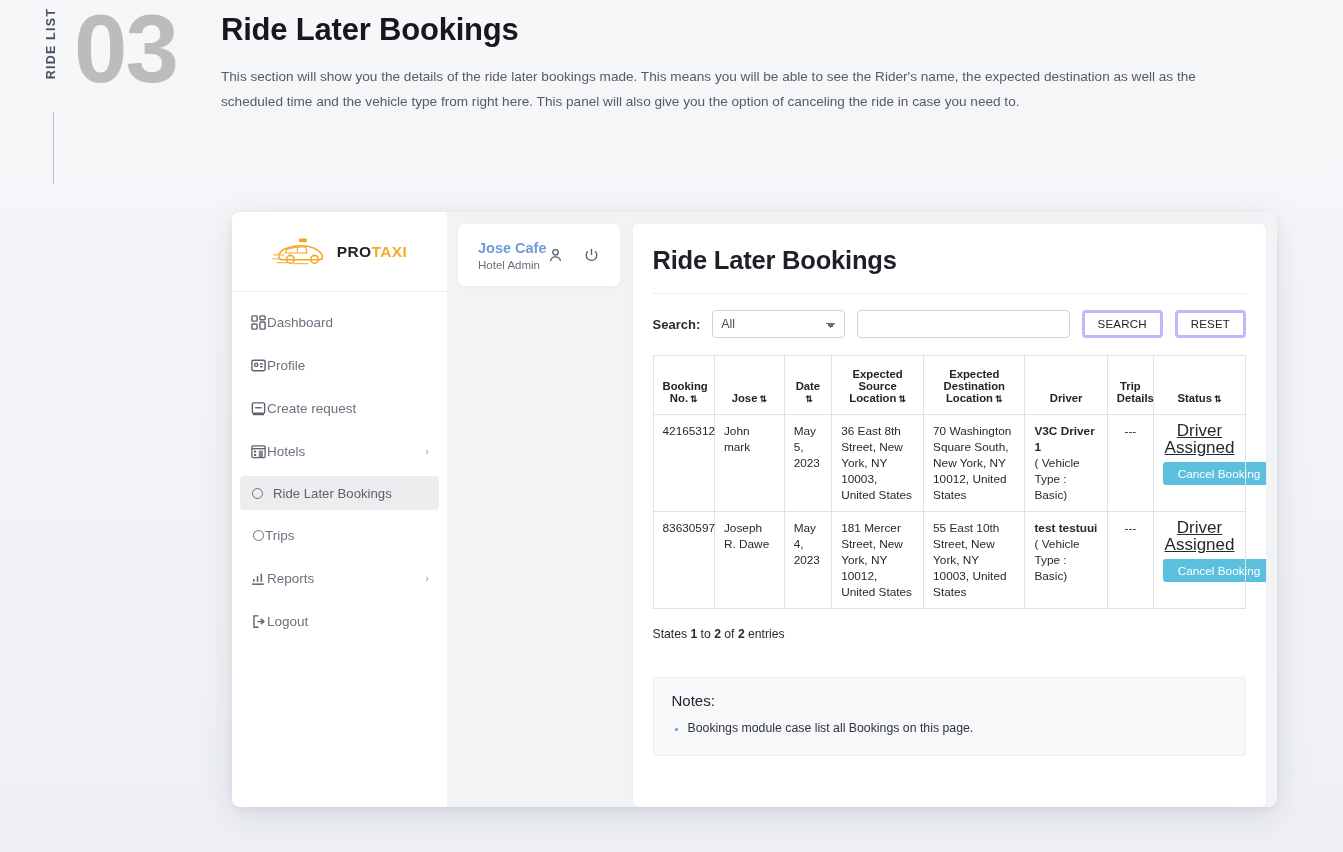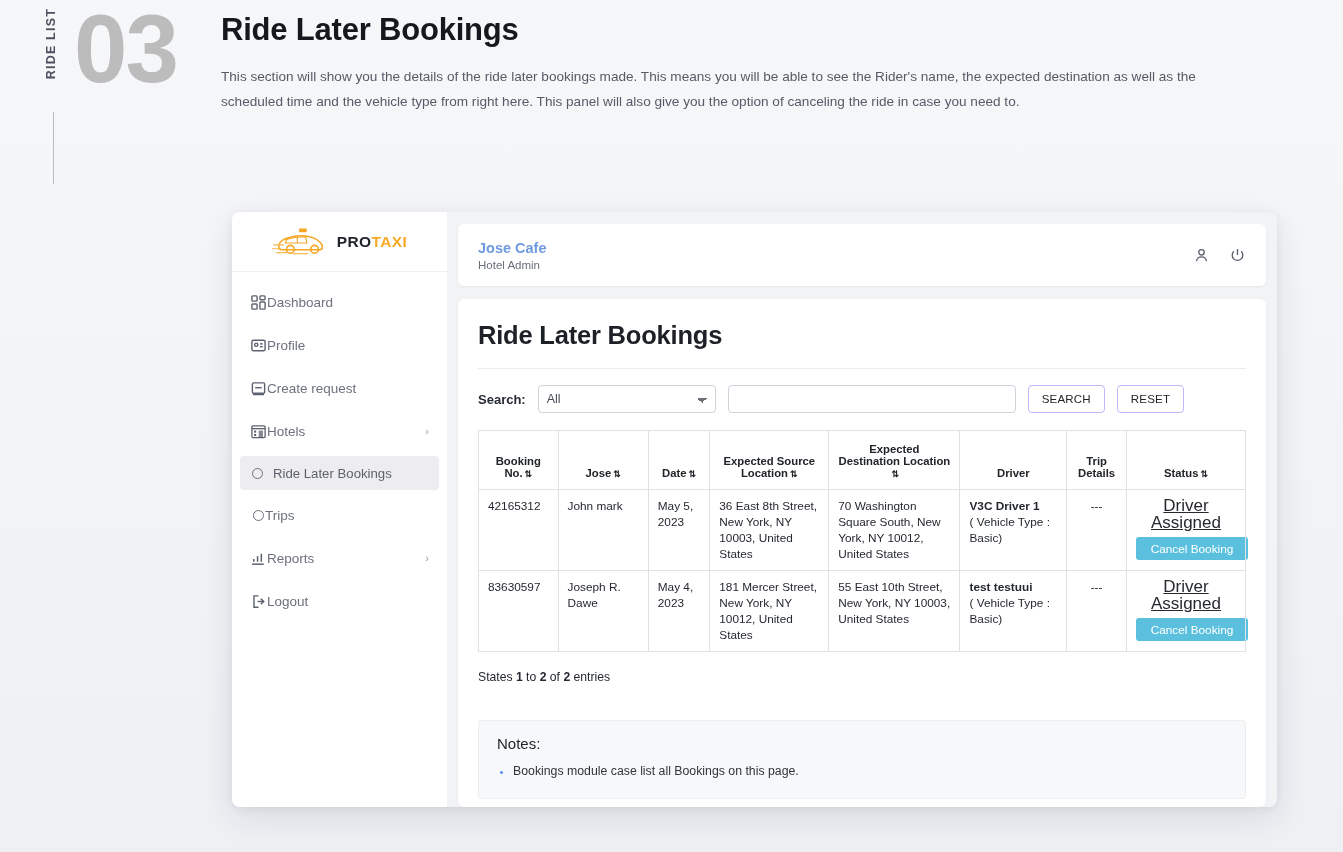--- a/index.html
+++ b/index.html
@@ -43,21 +43,21 @@
     width: 1045px; height: 595px;
     background:#f2f3f5;
     border-radius: 8px;
     box-shadow: 0 10px 34px rgba(25,32,56,.11), 0 2px 8px rgba(25,32,56,.06);
     display:flex; overflow:hidden;
   }
 
   
   .sidebar { width:215px; background:#fff; flex:none; display:flex; flex-direction:column; }
   .logo-wrap {
-    height:60px; display:flex; align-items:center; justify-content:center; gap:7px;
+    height:80px; display:flex; align-items:center; justify-content:center; gap:7px;
     border-bottom:1px solid #f0f0f2;
   }
   .logo-car { width:58px; height:32px; }
   .logo-text { font-size:15.5px; font-weight:800; letter-spacing:.4px; }
   .logo-text .pro { color:#21252b; }
   .logo-text .taxi { color:#f7a928; }
 
   .nav { padding: 12px 8px 0 8px; }
   .nav-item {
     display:flex; align-items:center; 
@@ -73,21 +73,21 @@
   .nav-sub {
     display:flex; align-items:center; gap:10px;
     height:34px; padding:0 10px 0 12px; margin-bottom:7px;
     border-radius:4px; background:#ededef; color:#5e626e; font-size:13.2px; cursor:pointer;
   }
   .nav-sub .dot-ring, .nav-item .dot-ring {
     width:11px; height:11px; border:1.6px solid #6d717e; border-radius:50%; flex:none;
   }
 
   
-  .main { flex:1; padding:12px 11px 0 11px; display:flex; flex-direction:column; gap:13px; min-width:0; }
+  .main { flex:1; padding:12px 11px 0 11px; display:flex; flex-direction:row; gap:13px; min-width:0; }
   .topbar {
     background:#fff; border-radius:6px; height:62px;
     display:flex; align-items:center; padding:0 20px;
     box-shadow:0 1px 3px rgba(20,28,50,.05);
   }
   .user-name { font-size:14.5px; font-weight:600; color:#6f9ae0; line-height:1.25; }
   .user-role { font-size:11.5px; color:#6a6f7c; margin-top:2px; }
   .topbar-icons { margin-left:auto; display:flex; align-items:center; gap:19px; color:#5a5f6e; }
   .topbar-icons svg { display:block; cursor:pointer; }
 
@@ -112,21 +112,21 @@
     background-position: calc(100% - 13px) 12px, calc(100% - 8px) 12px;
     background-size: 5px 5px, 5px 5px;
     background-repeat:no-repeat;
   }
   .txt {
     width:288px; height:28px; border:1px solid #ced4da; border-radius:4px;
     font-size:12.5px; padding:0 8px; color:#495057;
     font-family:"Liberation Sans", sans-serif; background:#fff;
   }
   .btn-outline {
-    height:28px; padding:0 13px; border:1px solid #c4b5fd; border-radius:4px;
+    height:28px; padding:0 13px; border:3px solid #c4b5fd; border-radius:4px;
     background:#fff; font-size:11.5px; color:#212529; cursor:pointer;
     font-family:"Liberation Sans", sans-serif; letter-spacing:.2px;
   }
 
   
   table { width:100%; border-collapse:collapse; margin-top:17px; table-layout:fixed; }
   th, td { border:1px solid #dfe1e4; padding:8px 9px; vertical-align:middle; }
   thead th {
     font-size:11.3px; font-weight:700; color:#212529; vertical-align:bottom;
     padding-bottom:10px; padding-top:12px;

